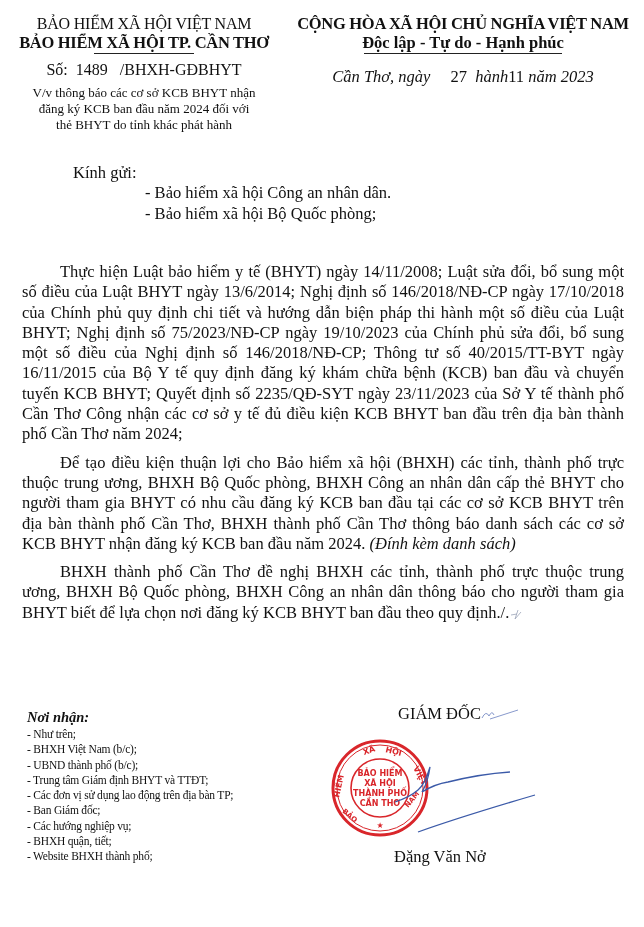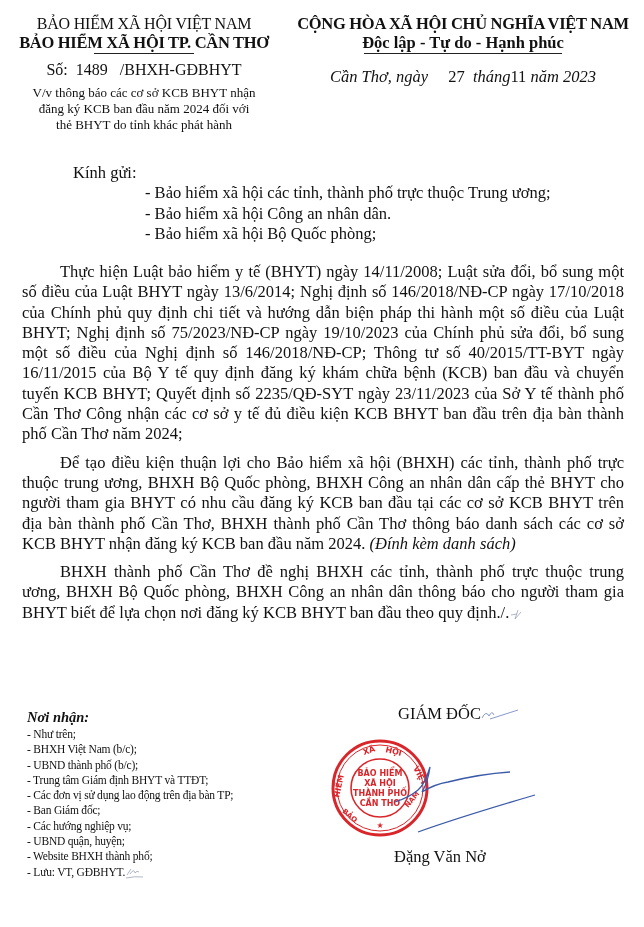--- a/index.html
+++ b/index.html
@@ -61,29 +61,28 @@
     </div>
   </div>
 
   <div class="hdr-right">
     <div class="nation">CỘNG HÒA XÃ HỘI CHỦ NGHĨA VIỆT NAM</div>
     <div class="motto">Độc lập - Tự do - Hạnh phúc</div>
     <span class="motto-underline"></span>
     <div class="place-date">
       <span>Cần Thơ, ngày</span>
       <span style="font-style:normal;margin-left:16px">27</span>
-      <span style="margin-left:4px">tháng</span><span style="font-style:normal">11</span>
+      <span style="margin-left:4px">hành</span><span style="font-style:normal">11</span>
       <span>năm 2023</span>
     </div>
   </div>
 </div>
 
 <div class="salutation">Kính gửi:</div>
 <div class="recipients-top">
-  <div>- Bảo hiểm xã hội các tỉnh, thành phố trực thuộc Trung ương;</div>
   <div>- Bảo hiểm xã hội Công an nhân dân.</div>
   <div>- Bảo hiểm xã hội Bộ Quốc phòng;</div>
 </div>
 
 <div class="body">
   <p>Thực hiện Luật bảo hiểm y tế (BHYT) ngày 14/11/2008; Luật sửa đổi, bổ sung một số điều của Luật BHYT ngày 13/6/2014; Nghị định số 146/2018/NĐ-CP ngày 17/10/2018 của Chính phủ quy định chi tiết và hướng dẫn biện pháp thi hành một số điều của Luật BHYT; Nghị định số 75/2023/NĐ-CP ngày 19/10/2023 của Chính phủ sửa đổi, bổ sung một số điều của Nghị định số 146/2018/NĐ-CP; Thông tư số 40/2015/TT-BYT ngày 16/11/2015 của Bộ Y tế quy định đăng ký khám chữa bệnh (KCB) ban đầu và chuyển tuyến KCB BHYT; Quyết định số 2235/QĐ-SYT ngày 23/11/2023 của Sở Y tế thành phố Cần Thơ Công nhận các cơ sở y tế đủ điều kiện KCB BHYT ban đầu trên địa bàn thành phố Cần Thơ năm 2024;</p>
   <p><span>Để tạo điều kiện thuận lợi cho Bảo hiểm xã hội (BHXH) các tỉnh, thành phố trực thuộc trung ương, BHXH Bộ Quốc phòng, BHXH Công an nhân dân cấp thẻ BHYT cho người tham gia BHYT có nhu cầu đăng ký KCB ban đầu tại các cơ sở KCB BHYT trên địa bàn thành phố Cần Thơ, BHXH thành phố Cần Thơ thông báo danh sách các cơ sở KCB BHYT nhận đăng ký KCB ban đầu năm 2024.</span> <span class="ital">(Đính kèm danh sách)</span></p>
   <p><span>BHXH thành phố Cần Thơ đề nghị BHXH các tỉnh, thành phố trực thuộc trung ương, BHXH Bộ Quốc phòng, BHXH Công an nhân dân thông báo cho người tham gia BHYT biết để lựa chọn nơi đăng ký KCB BHYT ban đầu theo quy định./.</span><svg class="tick-mark" viewBox="0 0 18 12">
         <path d="M2 7 L8 6 M9 2 L6 11 L12 4" stroke="#9aa3b8" stroke-width="0.8" fill="none"></path>
       </svg></p>
@@ -91,25 +90,22 @@
 
 <div class="cc-block">
   <div class="cc-title">Nơi nhận:</div>
   <div class="cc-item">- Như trên;</div>
   <div class="cc-item">- BHXH Việt Nam (b/c);</div>
   <div class="cc-item">- UBND thành phố (b/c);</div>
   <div class="cc-item">- Trung tâm Giám định BHYT và TTĐT;</div>
   <div class="cc-item">- Các đơn vị sử dụng lao động trên địa bàn TP;</div>
   <div class="cc-item">- Ban Giám đốc;</div>
   <div class="cc-item">- Các hướng nghiệp vụ;</div>
-  <div class="cc-item">- UBND quận, huyện;</div>
+  <div class="cc-item">- BHXH quận, tiết;</div>
   <div class="cc-item">- Website BHXH thành phố;</div>
-  <div class="cc-item"><span>- Lưu: VT, GĐBHYT.</span><svg class="initial-mark" viewBox="0 0 22 14">
-        <path d="M2 9 L6 3 M5 8 Q9 2 10 7 Q12 4 14 6 M1 12 Q10 10 18 11" stroke="#9aa3b8" stroke-width="0.8" fill="none"></path>
-      </svg></div>
 </div>
 
 <div class="sign-block">
   <div class="sign-title">GIÁM ĐỐC</div>
   <svg class="sign-mark" viewBox="0 0 40 18">
     <path d="M2 12 Q6 4 9 10 Q12 4 14 9 M10 13 L38 4" stroke="#6a7fbf" stroke-width="0.8" fill="none"></path>
   </svg>
 
   <svg class="stamp" viewBox="0 0 100 100">
     <circle cx="50" cy="50" r="47" fill="none" stroke="#d9262b" stroke-width="3"></circle>

